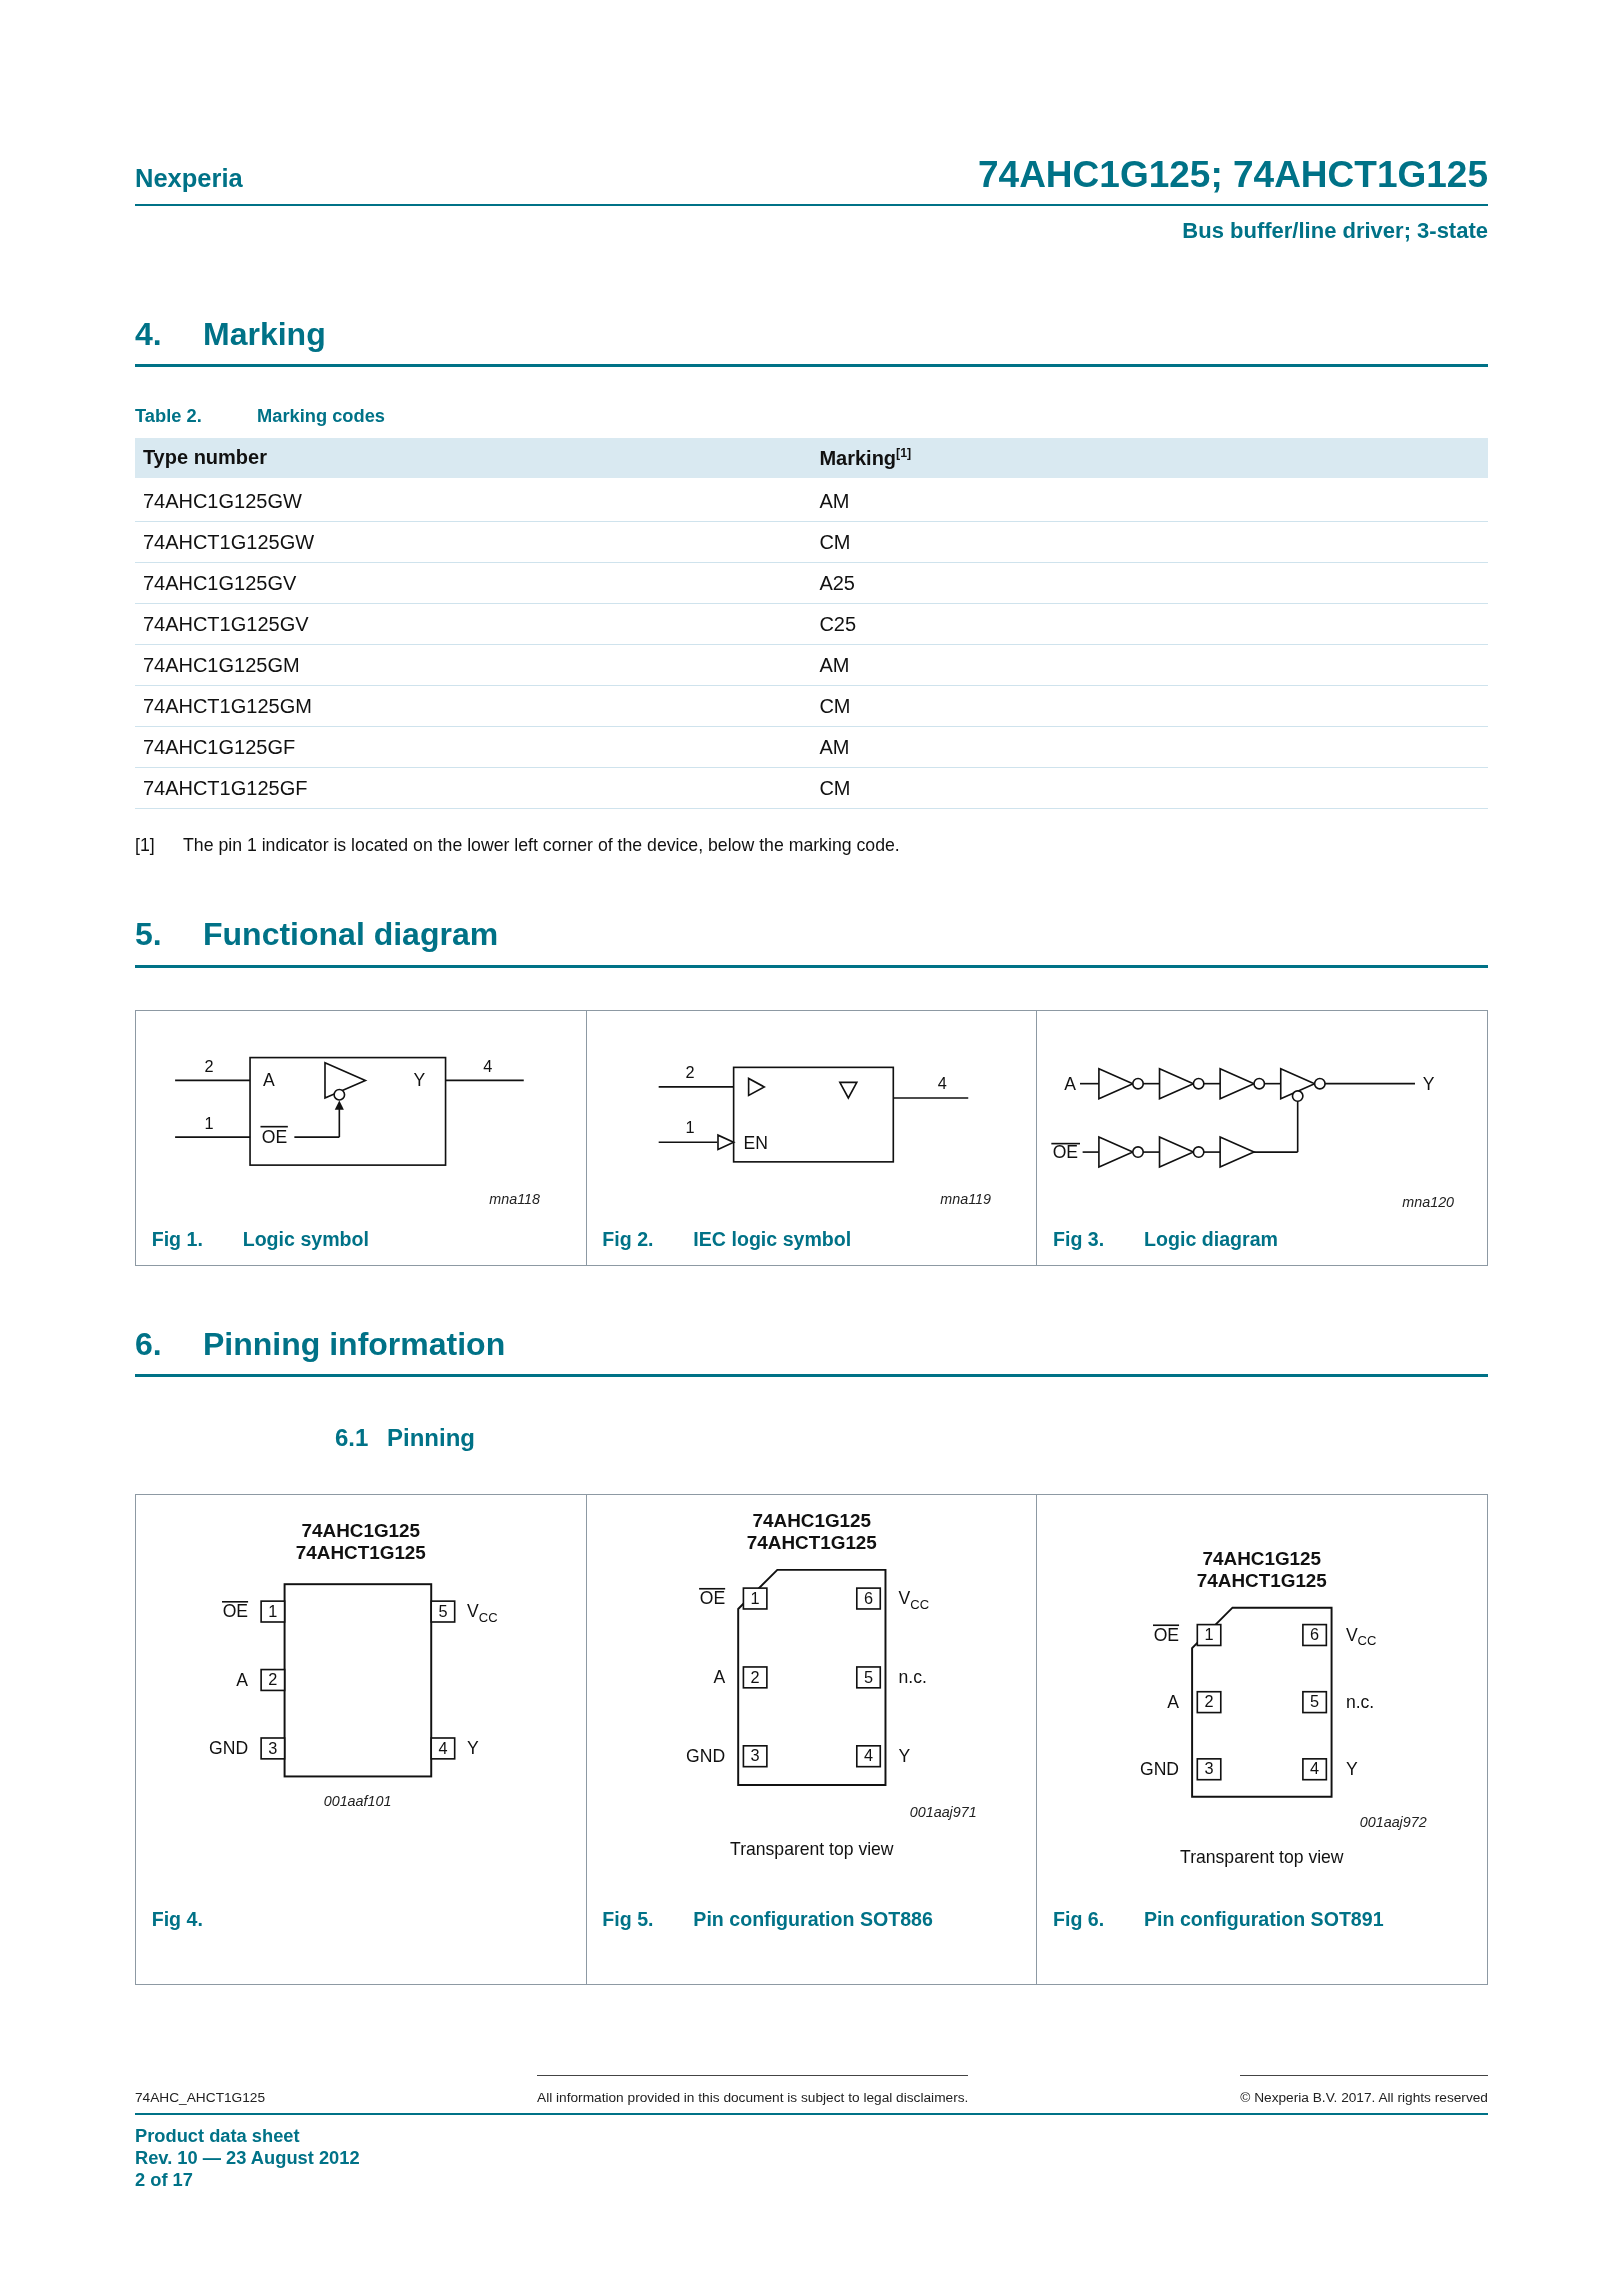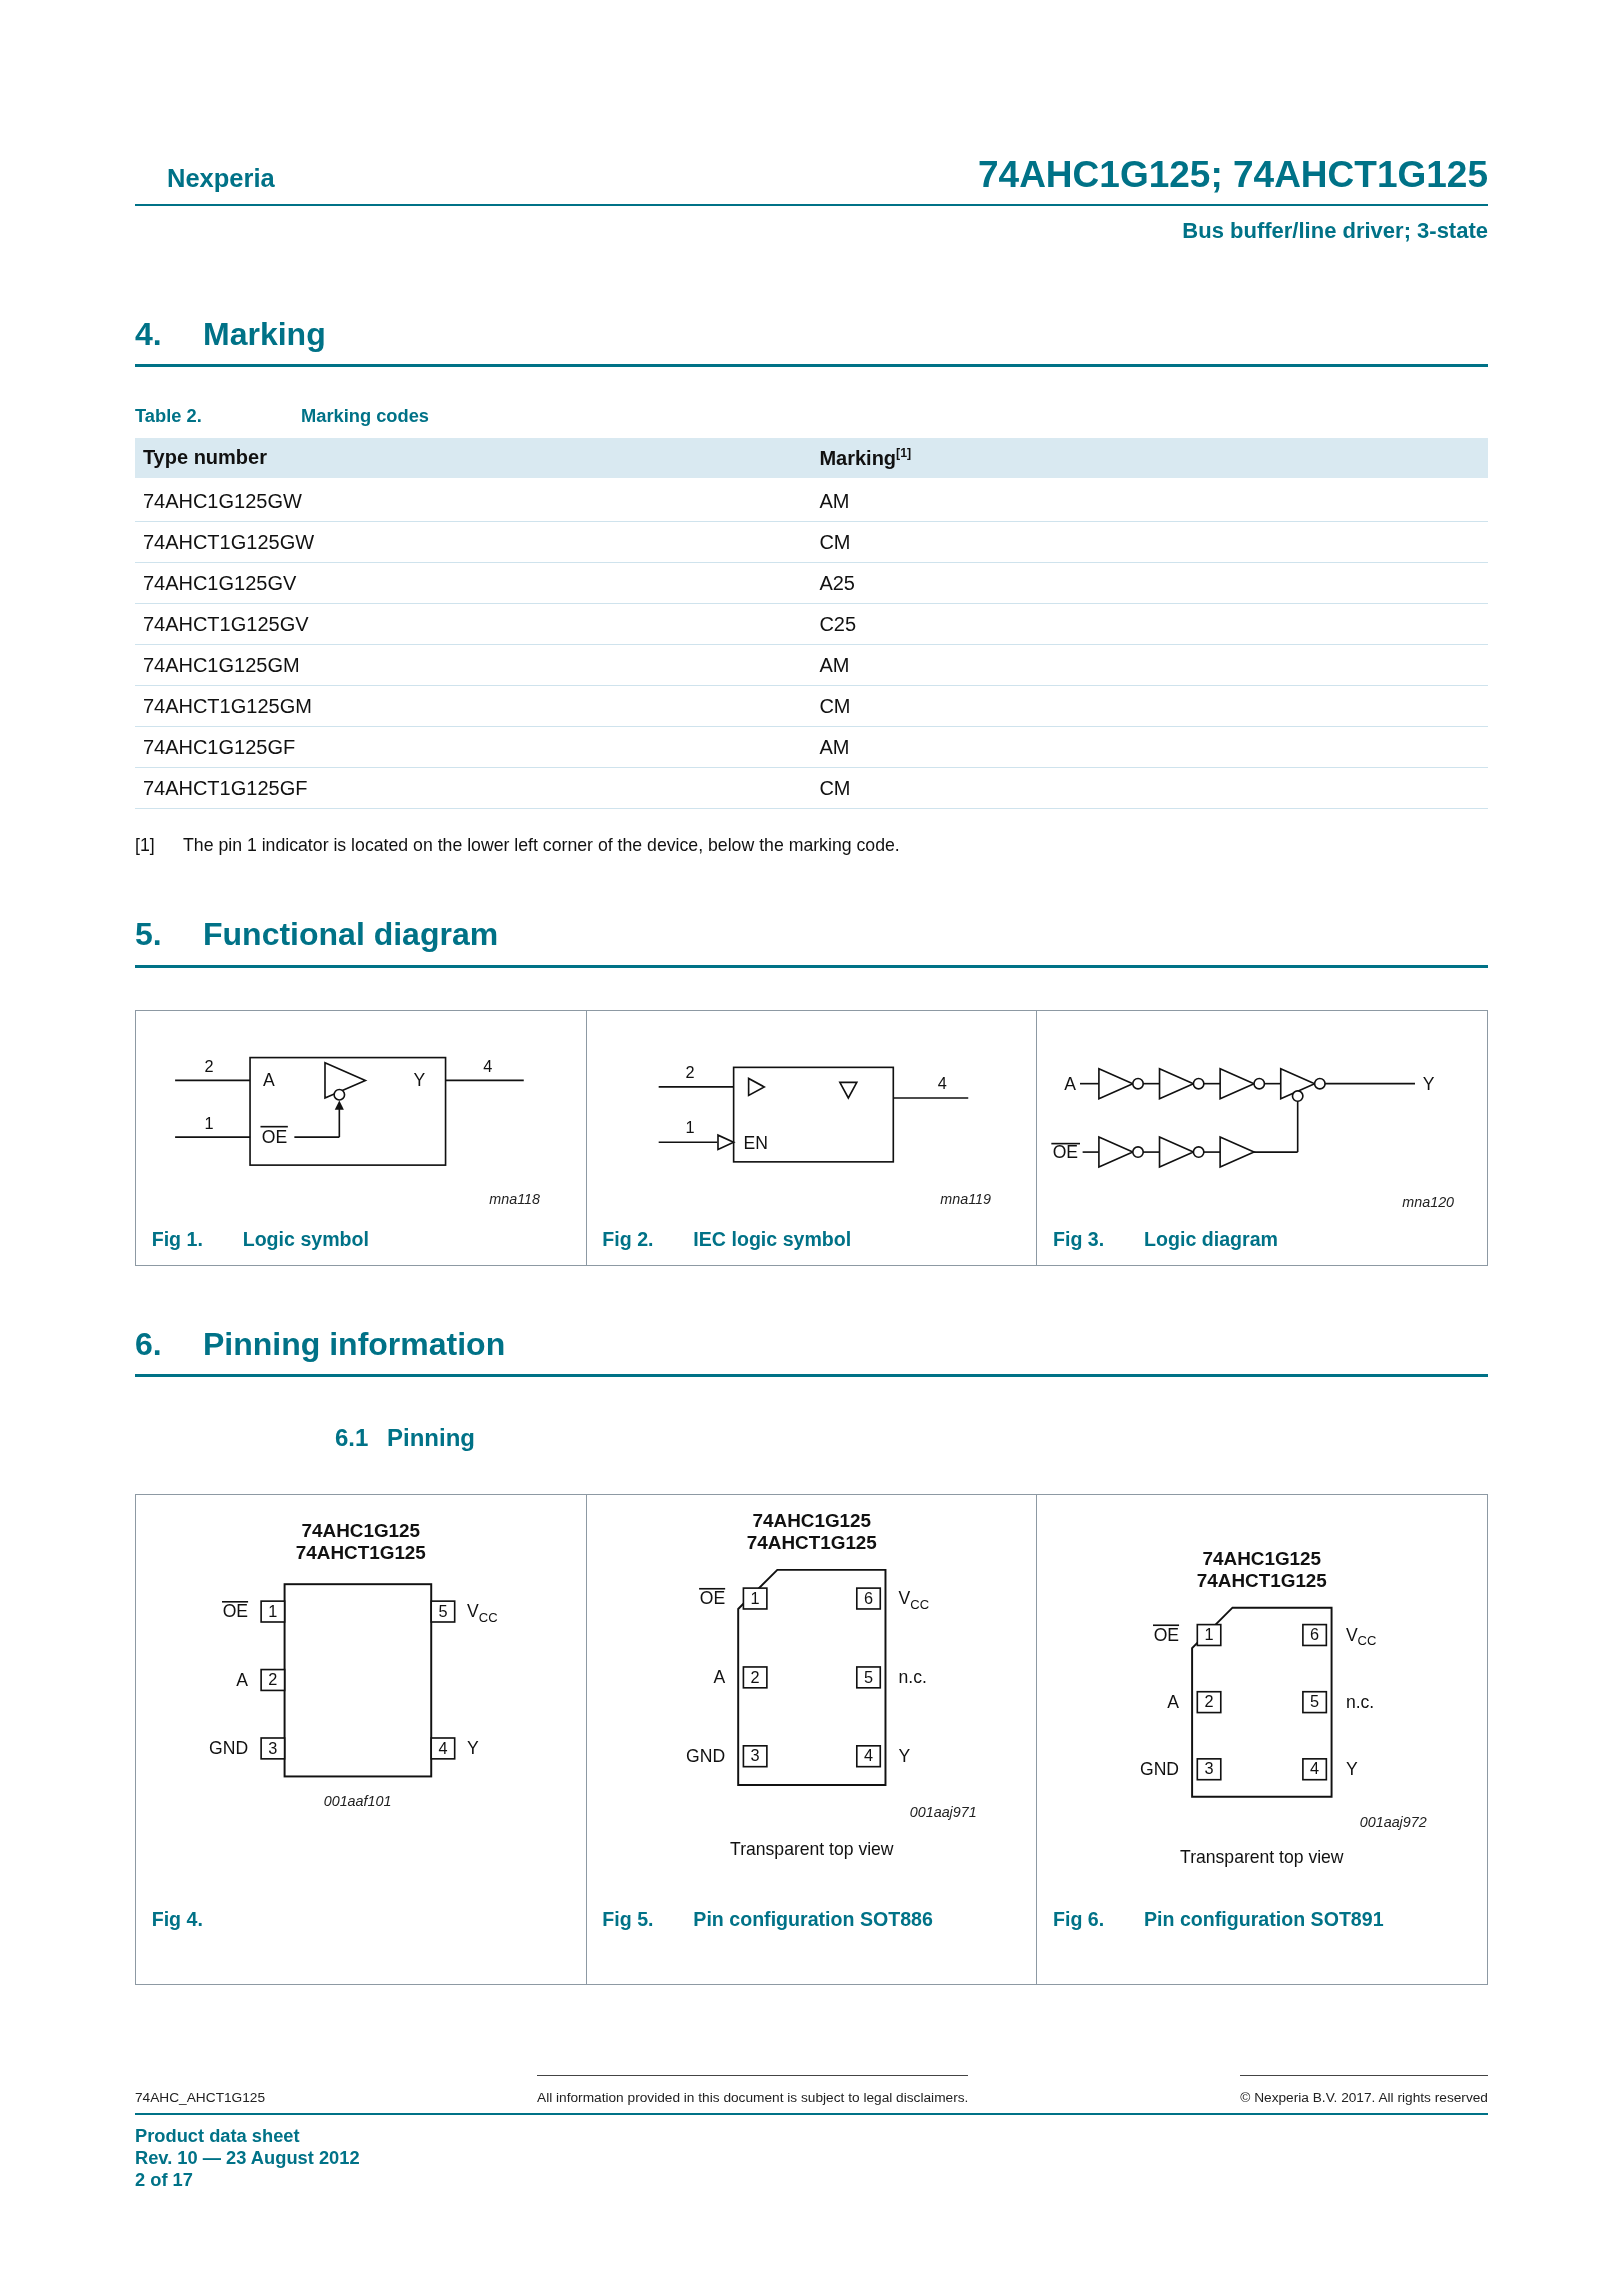--- a/index.html
+++ b/index.html
@@ -4,38 +4,38 @@
 <style>
   html,body { margin:0; padding:0; background:#ffffff; }
   .page {
     position:relative; width:1623px; height:2295px; background:#ffffff;
     font-family:"Liberation Sans", sans-serif; color:#111; overflow:hidden;
   }
   .content { padding:0 135px; }
 
   
   header { padding-top:154px; }
-  .hdr-row { display:flex; justify-content:space-between; align-items:baseline;margin-left:32px; }
+  .hdr-row { display:flex; justify-content:space-between; align-items:baseline; }
   .brand { font-size:25.5px; font-weight:bold; color:#007287; }
   .doc-title { font-size:37px; font-weight:bold; color:#007287; }
   .hdr-rule { height:2px; background:#007287; margin-top:7.9px; }
   .hdr-sub { text-align:right; font-size:22px; font-weight:bold; color:#007287; margin-top:11.8px; }
 
   
   h2 { display:flex; font-size:32px; font-weight:bold; color:#007287; margin:0; }
   .sec-num { width:68px; flex:none; }
   .h2-rule { height:2.6px; background:#007287; margin-top:11.8px; }
   .mt-s4 { margin-top:72px; }
   .mt-s5 { margin-top:60px; }
   .mt-s6 { margin-top:60px; }
   h3 { display:flex; margin:47px 0 0 200px; font-size:24px; font-weight:bold; color:#007287; }
   .h3-num { width:52px; flex:none; }
 
   
-  .table-caption { display:flex; margin:38px 0 0 0; font-size:18.3px; font-weight:bold; color:#007287;gap:44px; }
+  .table-caption { display:flex; margin:38px 0 0 0; font-size:18.3px; font-weight:bold; color:#007287; }
   .table-caption .cap-label { width:122px; flex:none; }
   table.marking { width:100%; border-collapse:collapse; margin-top:10.5px; font-size:20px; }
   table.marking th { background:#d9e9f1; text-align:left; font-weight:bold;
     padding:8.5px 0 8.5px 7.9px; border-bottom:3.3px solid #ffffff; }
   table.marking td { padding:8.5px 0 8.5px 7.9px; border-bottom:1.3px solid #cfe3ed; }
   table.marking th:first-child, table.marking td:first-child { width:50%; }
   sup.fn { font-size:12.4px; vertical-align:super; }
   .footnote { display:flex; margin-top:26px; font-size:17.7px; }
   .footnote .fn-ref { width:48px; flex:none; }
 

